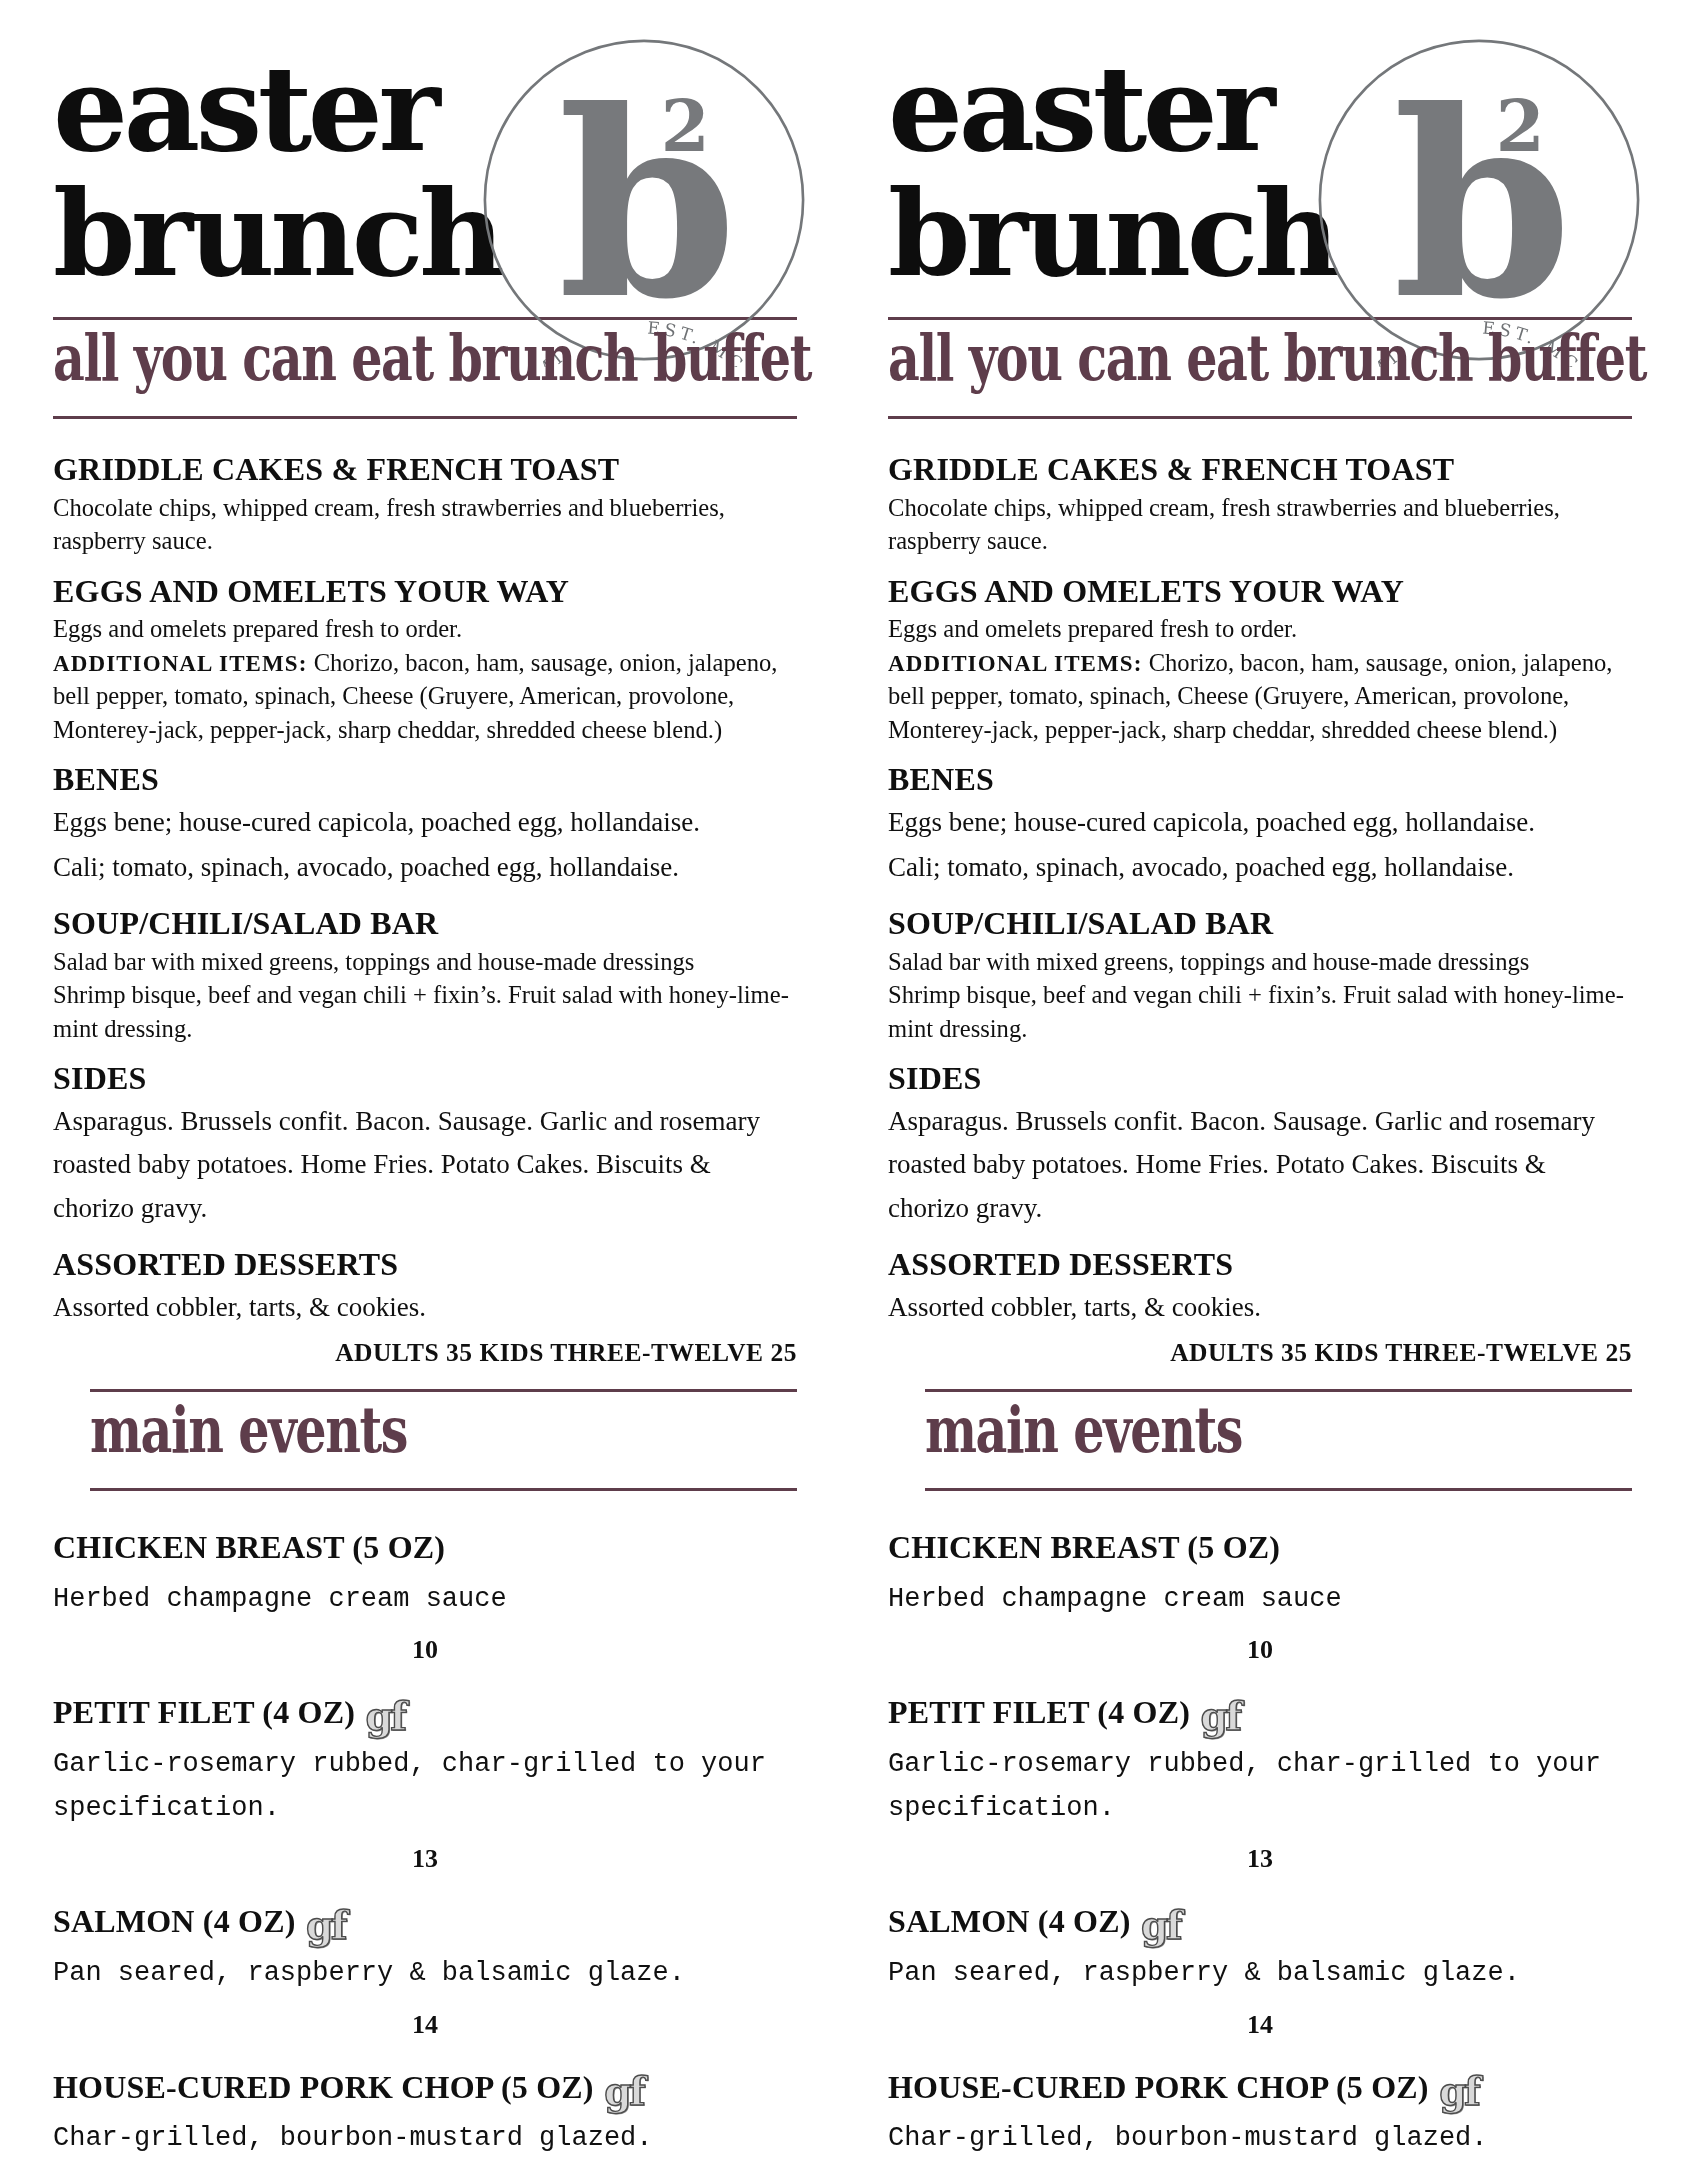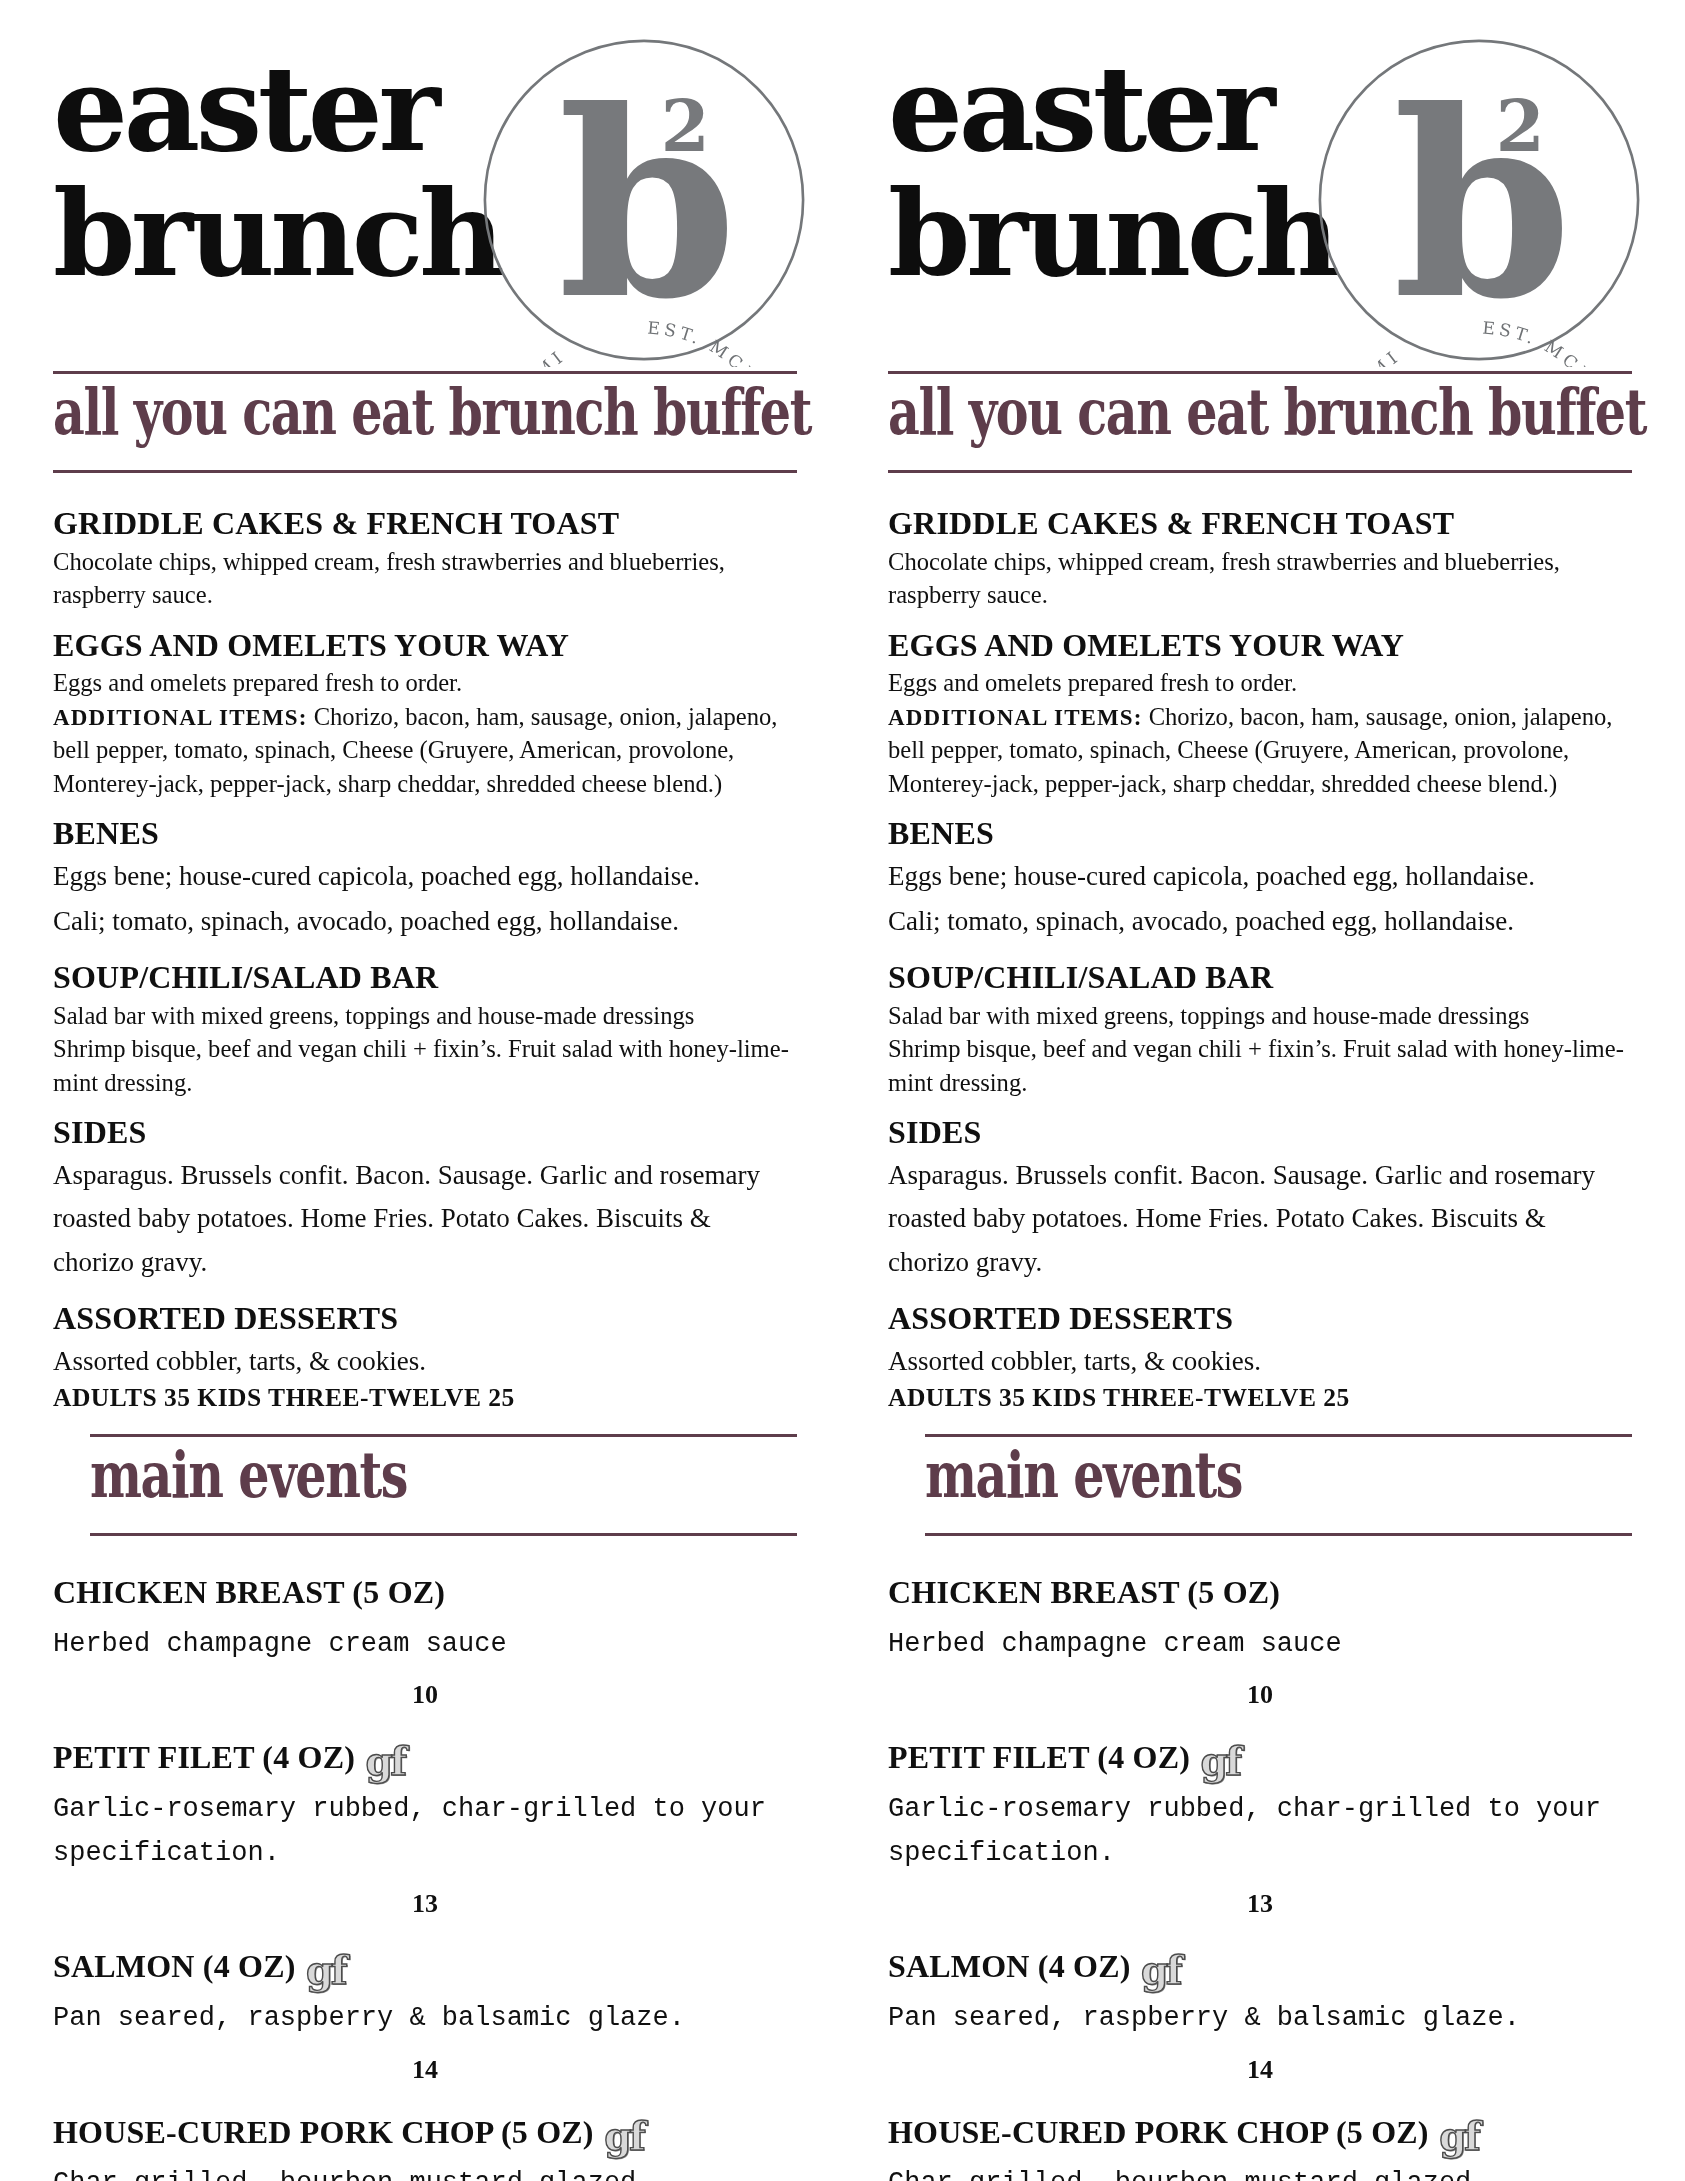--- a/index.html
+++ b/index.html
@@ -13,21 +13,21 @@
   }
   .page {
     display: grid;
     grid-template-columns: 744px 744px;
     column-gap: 91px;
     padding: 0 53px;
   }
   .menu-col { width: 744px; position: relative; }
 
   
-  .col-header { position: relative; height: 371px; }
+  .col-header { position: relative; height: 317px; }
   .title {
     position: absolute; left: 0; top: 46px; margin: 0;
     font-family: "DejaVu Serif", serif;
     font-weight: 700;
     font-size: 118px;
     line-height: 1.06;
     letter-spacing: -4.4px;
     color: #0d0d0d;
   }
   .logo { position: absolute; top: 33px; right: -14px; width: 334px; height: 334px; }
@@ -78,22 +78,22 @@
     font-size: 32px;
     font-weight: 700;
     letter-spacing: 0.2px;
     line-height: 1.1;
   }
   .desc-sm { margin: 0; font-size: 24.6px; line-height: 1.36; }
   .desc-lg { margin: 1.8px 0 0; font-size: 27px; line-height: 1.62; }
   .add-label { font-weight: 700; letter-spacing: 1.1px; font-size: 23px; }
   .pre { white-space: pre-line; }
   .pricing {
-    margin: 0 0 0;
-    text-align: left;
+    margin: 9px 0 0;
+    text-align: right;
     font-weight: 700;
     font-size: 25.5px;
     letter-spacing: 0.5px;
   }
 
   
   .item-title {
     margin: 30px 0 0;
     font-size: 32px;
     font-weight: 700;

